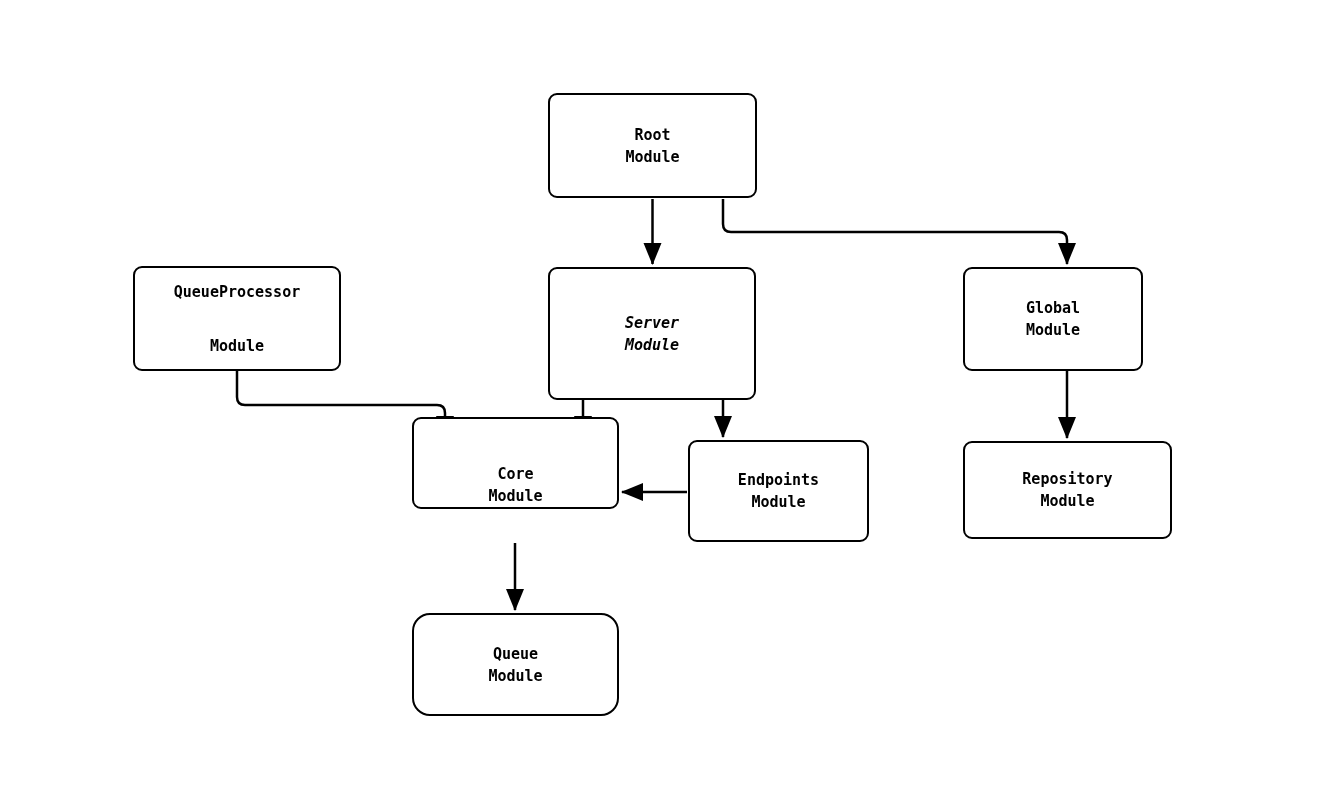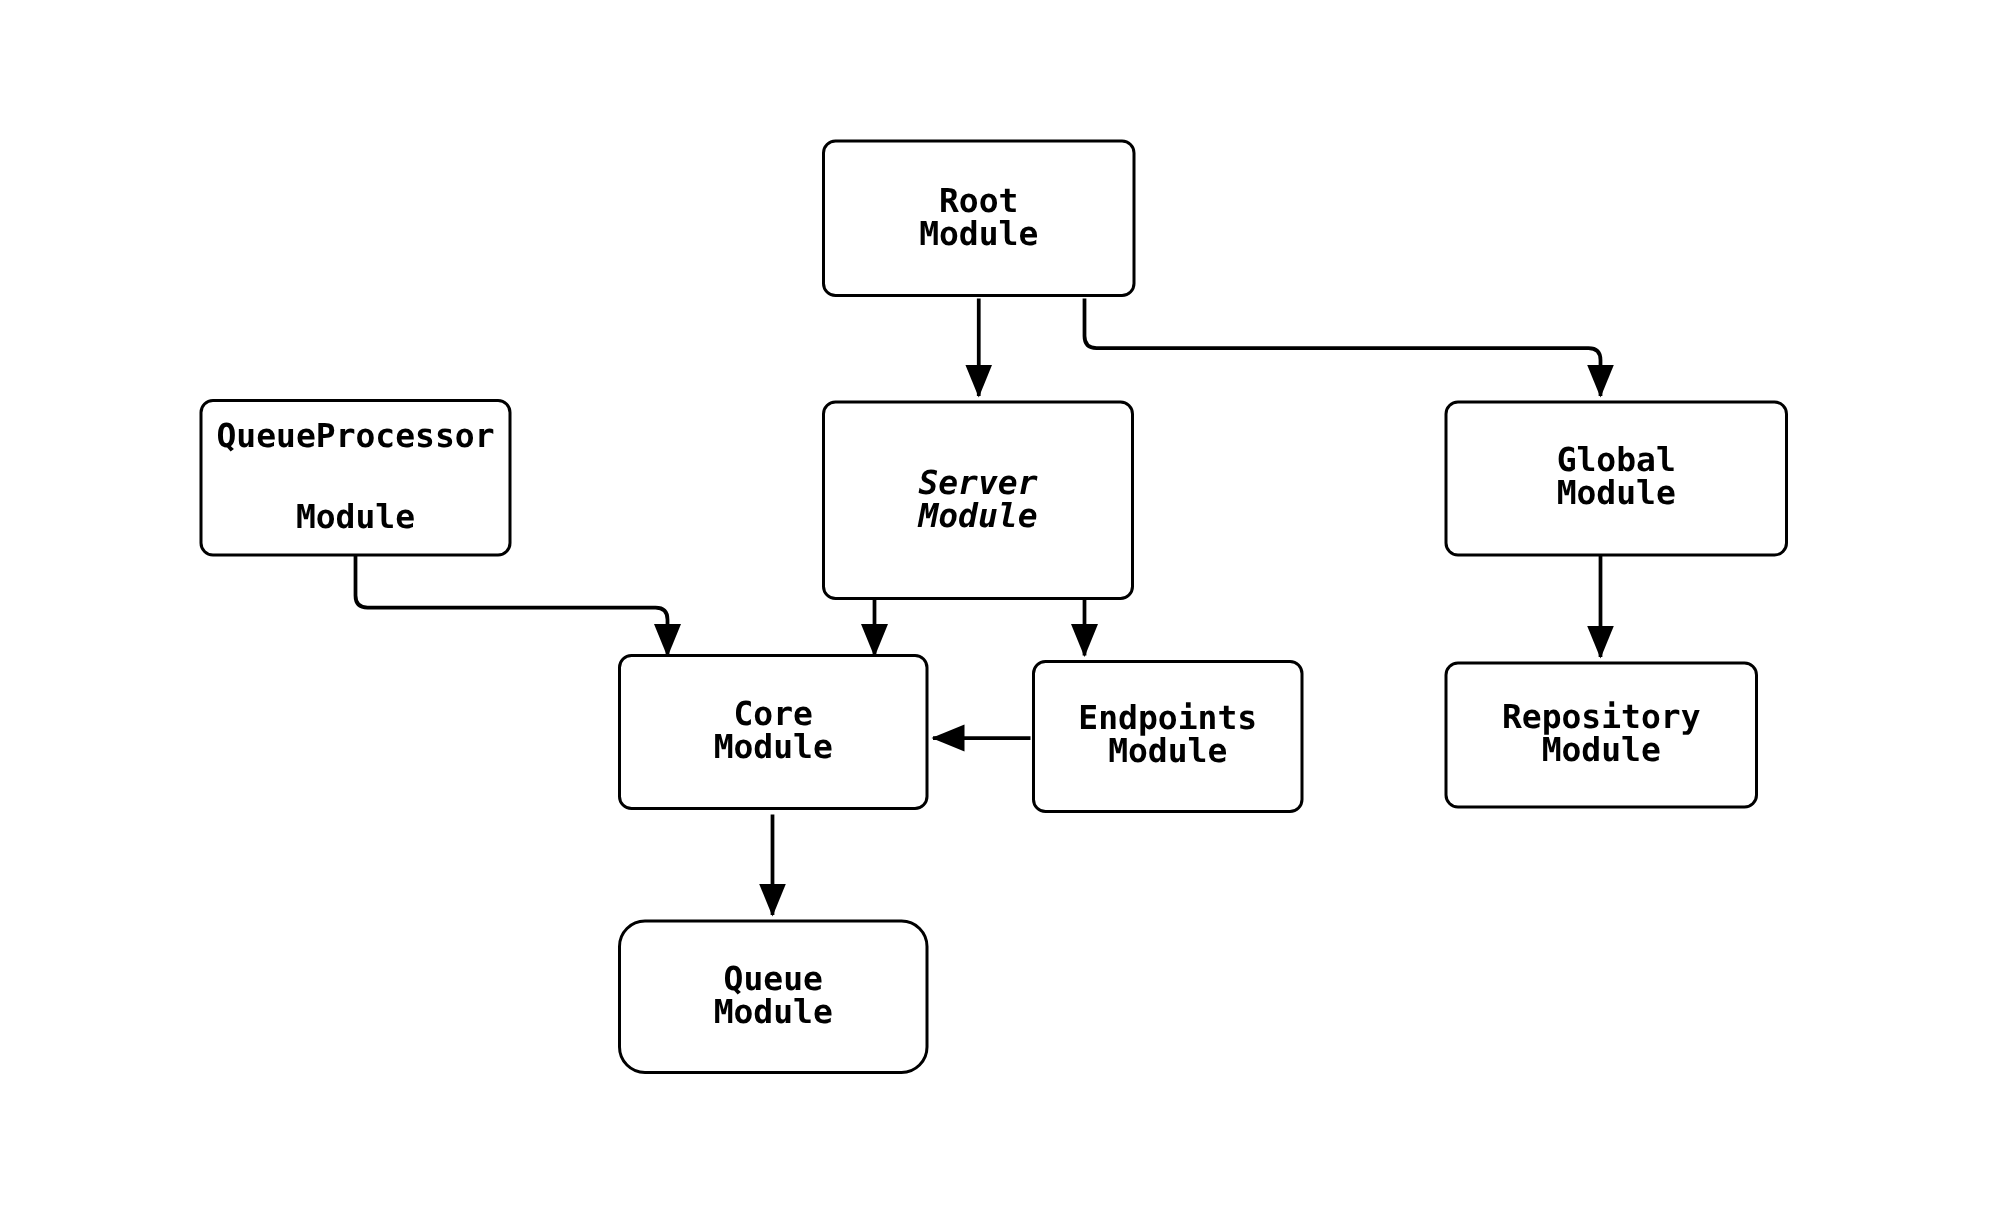--- a/index.html
+++ b/index.html
@@ -27,30 +27,30 @@
     position: absolute;
     background: #ffffff;
     border: 2.5px solid #000000;
     border-radius: 9px;
     display: flex;
     flex-direction: column;
     align-items: center;
     justify-content: center;
     text-align: center;
     font-weight: bold;
-    font-size: 22px;
+    font-size: 15px;
     line-height: 22px;
     color: #000000;
   }
   
   .n-root          { left: 548px; top:  93px; width: 209px; height: 105px; }
   .n-queueprocessor{ left: 133px; top: 266px; width: 208px; height: 105px; gap: 32px; }
   .n-server        { left: 548px; top: 267px; width: 208px; height: 133px; font-style: italic; }
-  .n-global        { left: 963px; top: 267px; width: 229px; height: 104px; }
-  .n-core          { left: 412px; top: 436px; width: 207px; height: 104px; }
+  .n-global        { left: 963px; top: 267px; width: 180px; height: 104px; }
+  .n-core          { left: 412px; top: 417px; width: 207px; height: 92px; justify-content: flex-end; }
   .n-endpoints     { left: 688px; top: 440px; width: 181px; height: 102px; }
   .n-repository    { left: 963px; top: 441px; width: 209px; height: 98px; }
   .n-queue         { left: 412px; top: 613px; width: 207px; height: 103px; border-radius: 18px; }
 </style>
 </head>
 <body>
 
 <div class="canvas">
 
   <svg class="edges-layer" width="1337" height="809" viewBox="0 0 1337 809" xmlns="http://www.w3.org/2000/svg">

